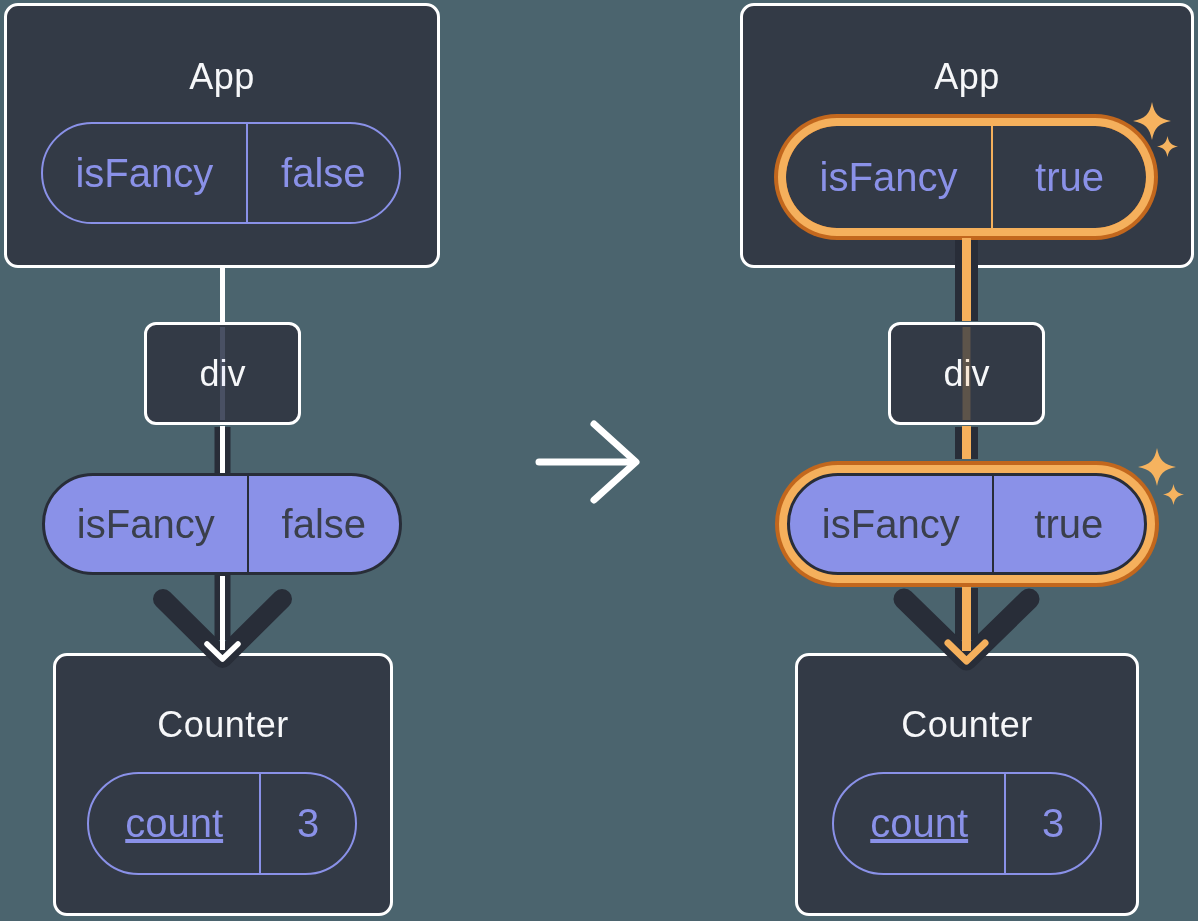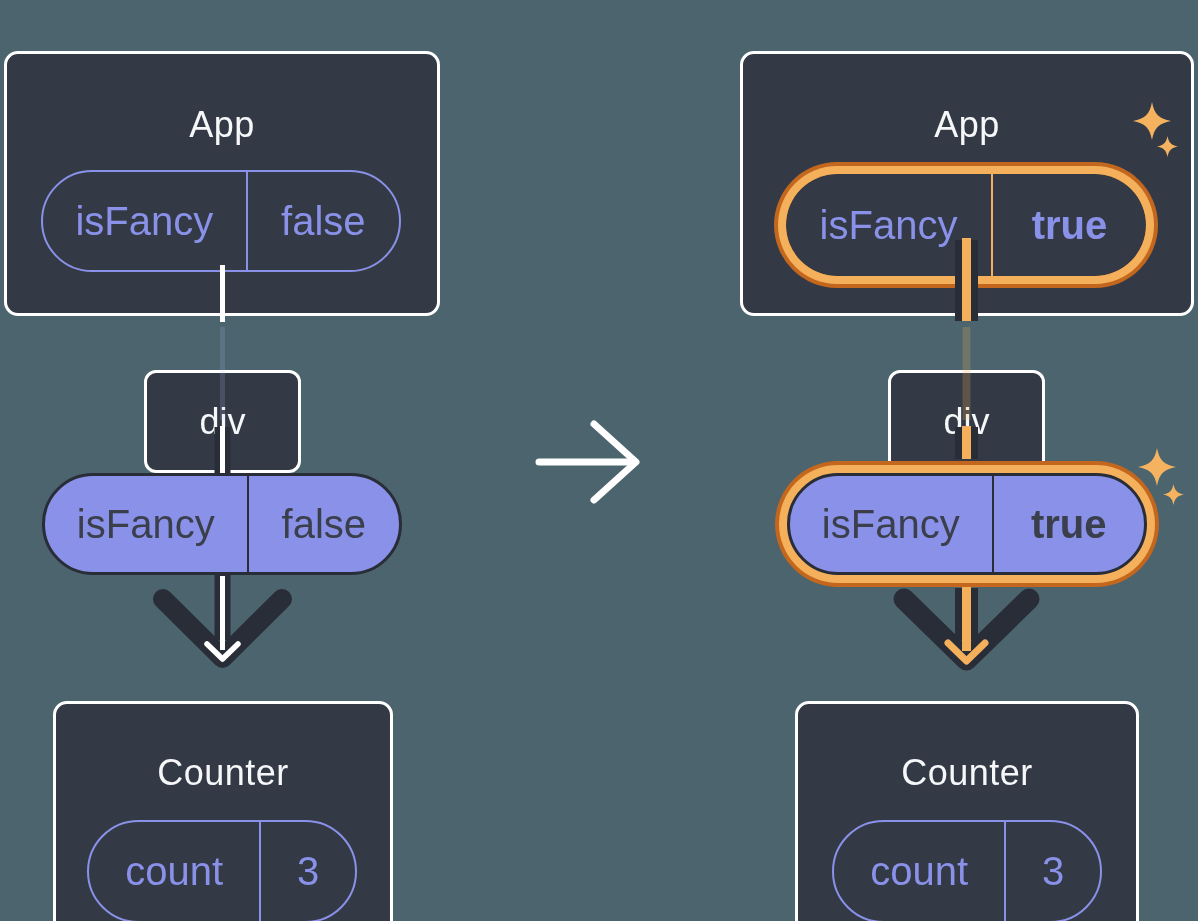--- a/index.html
+++ b/index.html
@@ -13,49 +13,49 @@
     --text:#f6f7f9;
     --text-on-purple:#3a3f4b;
   }
   html,body{margin:0;padding:0;background:var(--bg);}
   #canvas{
     position:relative;width:1198px;height:921px;background:var(--bg);
     overflow:hidden;font-family:"Liberation Sans",sans-serif;
   }
   .card{
     position:absolute;background:var(--card);
-    border:3.5px solid #ffffff;border-radius:14px;box-sizing:border-box;margin-top:48px;
+    border:3.5px solid #ffffff;border-radius:14px;box-sizing:border-box;
   }
   .card-title{
     position:absolute;left:0;right:0;text-align:center;
     color:var(--text);font-size:36px;font-weight:500;letter-spacing:.5px;
   }
   .div-label{
     display:flex;align-items:center;justify-content:center;height:100%;
     color:var(--text);font-size:36px;font-weight:500;
   }
   .pill{
     position:absolute;display:flex;box-sizing:border-box;
     border-radius:60px;font-size:40px;overflow:hidden;
   }
   .pill .cell{
     display:flex;align-items:center;justify-content:center;
     box-sizing:border-box;
   }
   .pill .cell.name{width:57.5%;}
-  .pill.split65 .cell.name{width:64.8%;}
+  .pill.split65 .cell.name{width:64.8%;text-decoration:underline;}
   .pill .cell.value{flex:1;}
   .pill.outline{border:2.5px solid var(--purple);color:var(--purple);}
   .pill.outline .cell.name{border-right:2.5px solid var(--purple);}
   .pill.filled{background:var(--purple);border:3px solid var(--dark);color:var(--text-on-purple);}
   .pill.filled .cell.name{border-right:2.5px solid var(--dark);}
   .pill.orange-outline{color:var(--purple);}
   .pill.orange-outline .cell.name{border-right:2.5px solid var(--orange-light);}
   .pill.ring{box-shadow:0 0 0 8px var(--orange-light),0 0 0 12px var(--orange-dark);}
-  .bold{font-weight:bold;}
+  .bold{font-weight:normal;}
   .abs{position:absolute;}
   svg{display:block;}
 </style>
 </head>
 <body>
 
 <div id="canvas">
 
   <div class="tree">
 

